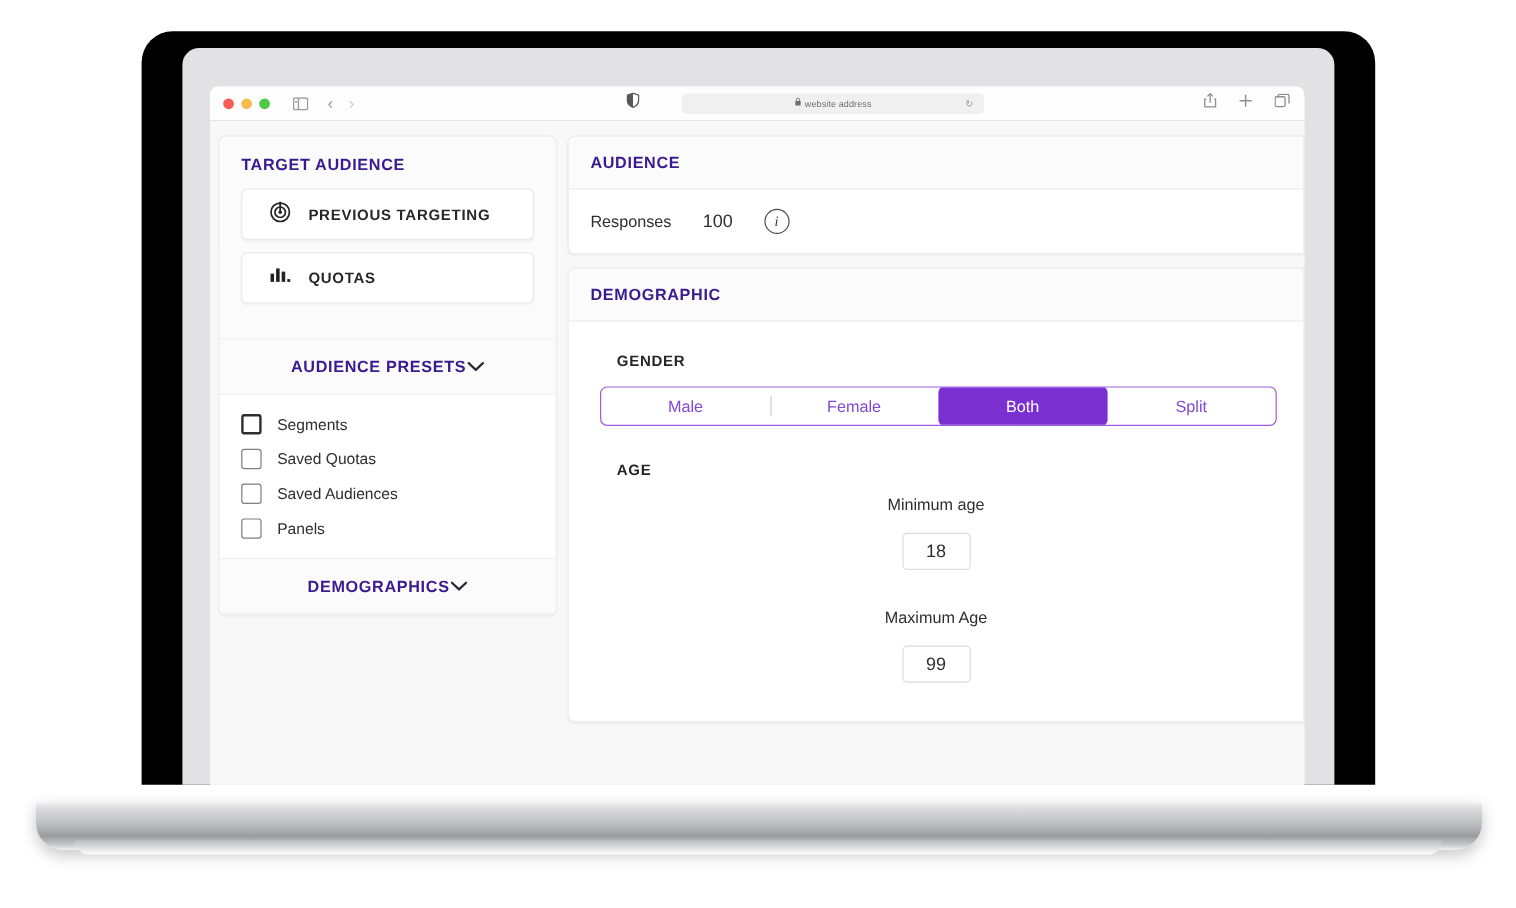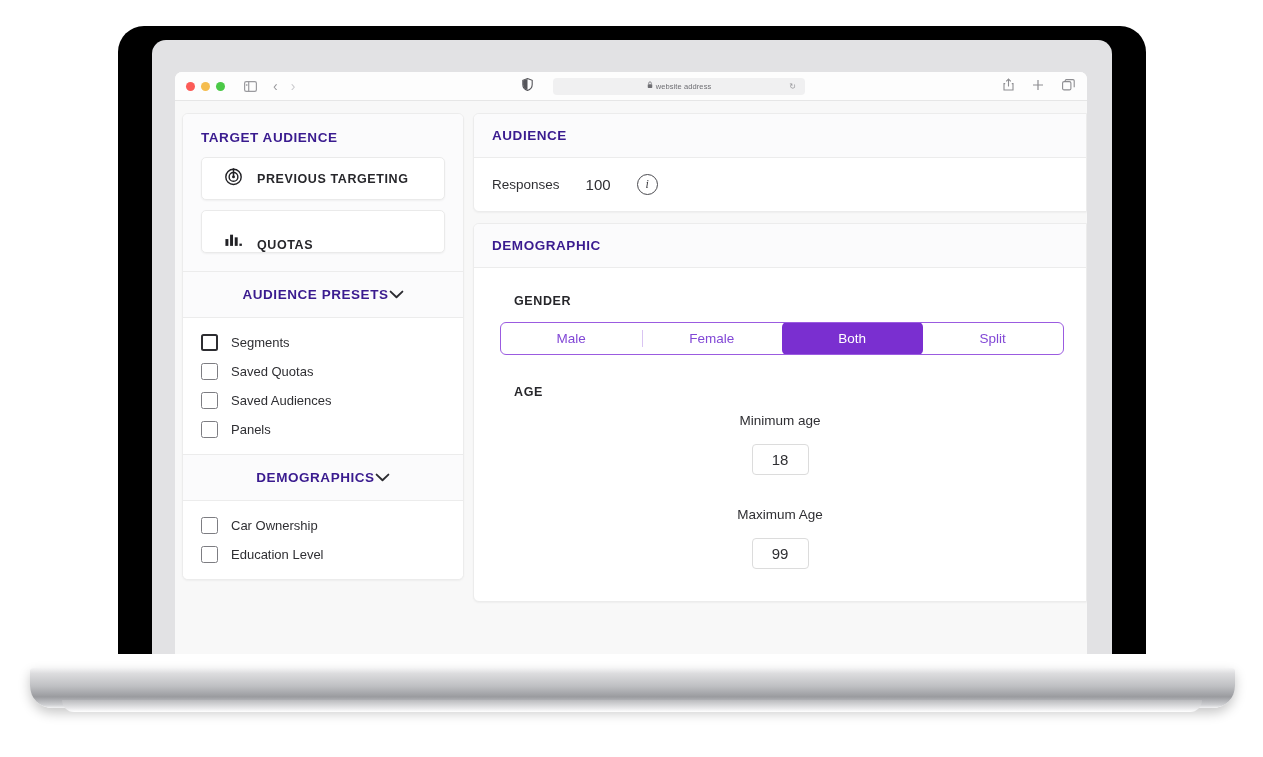--- a/index.html
+++ b/index.html
@@ -82,21 +82,21 @@
   .tb-icon { color: #9b9b9f; display: flex; align-items: center; justify-content: center; }
   .sidebar-toggle { margin-left: 19px; }
   .nav-arrows { display: flex; gap: 13px; margin-left: 16px; font-size: 14px; line-height: 1; color: #9a9a9e; }
   .nav-arrows .fwd { color: #cacacd; }
 
   .tb-right { position: absolute; right: 12px; display: flex; align-items: center; gap: 18px; color: #8d8d91; }
 
   .shield { position: absolute; left: 347px; color: #6b6b70; }
 
   .addressbar {
-    position: absolute; left: 378px; width: 252px; height: 17px;
+    position: absolute; left: 393px; width: 252px; height: 17px;
     background: #f0f0f1; border-radius: 4px;
     display: flex; align-items: center; justify-content: center;
   }
   .addr-text {
     font-size: 7.5px; color: #6e6e73; letter-spacing: .1px;
     display: flex; align-items: center; gap: 3px;
   }
   .addr-reload { position: absolute; right: 9px; font-size: 8px; color: #9a9a9e; }
 
   
@@ -324,21 +324,21 @@
               <svg width="19" height="19" viewBox="0 0 20 20" fill="none" stroke="#222226" stroke-width="1.5">
                 <circle cx="10" cy="10.4" r="8.1"></circle>
                 <circle cx="10" cy="10.4" r="4.6"></circle>
                 <circle cx="10" cy="10.4" r="1.5" fill="#222226" stroke="none"></circle>
                 <path d="M10 10.4 L10 1.2" stroke-width="1.6"></path>
               </svg>
             </span>
             <span class="sb-btn-label">PREVIOUS TARGETING</span>
           </div>
 
-          <div class="sb-btn" style="margin-bottom:0;align-items:flex-end;">
+          <div class="sb-btn" style="margin-bottom:11px;">
             <span>
               <svg width="19" height="16" viewBox="0 0 20 16">
                 <rect x="1.5" y="7" width="3.1" height="7.2" fill="#222226"></rect>
                 <rect x="6.4" y="2.4" width="3.1" height="11.8" fill="#222226"></rect>
                 <rect x="11.3" y="5.2" width="3.1" height="9" fill="#222226"></rect>
                 <rect x="16.2" y="11.8" width="2.6" height="2.4" fill="#222226"></rect>
               </svg>
             </span>
             <span class="sb-btn-label">QUOTAS</span>
           </div>
@@ -371,30 +371,20 @@
           </div>
         </div>
 
         <div class="collapse-head">
           <span class="title">DEMOGRAPHICS</span>
           <span class="chev">
             <svg width="15" height="9" viewBox="0 0 15 9" fill="none" stroke="#2b2b30" stroke-width="1.9" stroke-linecap="round" stroke-linejoin="round">
               <path d="M1.6 1.6 L7.5 7.2 L13.4 1.6"></path>
             </svg>
           </span>
-        </div>
-        <div class="check-list" style="border-bottom:none;">
-          <div class="check-row">
-            <span class="cbox"></span>
-            <span class="check-label">Car Ownership</span>
-          </div>
-          <div class="check-row">
-            <span class="cbox"></span>
-            <span class="check-label">Education Level</span>
-          </div>
         </div>
       </div>
 
       <div class="main">
 
         <div class="card">
           <div class="card-head">AUDIENCE</div>
           <div class="resp-row">
             <span class="resp-label">Responses</span>
             <span class="resp-value">100</span>

